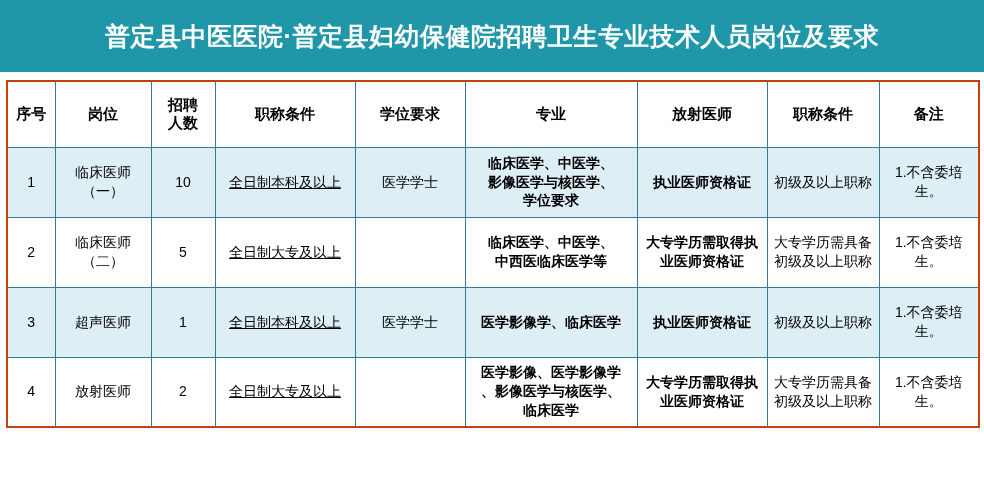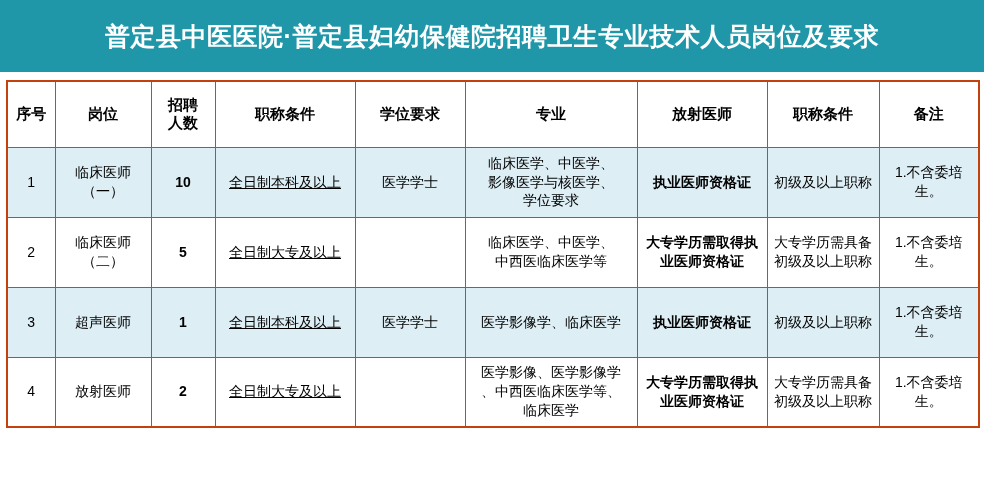--- a/index.html
+++ b/index.html
@@ -66,24 +66,24 @@
     height: 70px;
   }
   tr.row-alt td {
     background: #ddeef5;
   }
   tr.row-plain td {
     background: #ffffff;
   }
   .col-0 { width: 48px; }
   .col-1 { width: 96px; }
-  .col-2 { width: 64px; font-weight: bold; }
+  .col-2 { width: 64px; }
   .col-3 { width: 140px; }
   .col-4 { width: 110px; }
-  .col-5 { width: 172px; }
+  .col-5 { width: 172px; font-weight: bold; }
   .col-6 { width: 130px; font-weight: bold; }
   .col-7 { width: 112px; }
   .col-8 { width: 100px; }
   .nowrapish { white-space: nowrap; text-decoration: underline; }
 </style>
 </head>
 <body>
 
 <div class="page">
 
@@ -183,21 +183,21 @@
         <tr class="row-plain">
           <td class="col-0">4</td>
           <td class="col-1">
             <div>放射医师</div>
           </td>
           <td class="col-2">2</td>
           <td class="col-3 nowrapish">全日制大专及以上</td>
           <td class="col-4"></td>
           <td class="col-5">
             <div>医学影像、医学影像学</div>
-            <div>、中西医临床医学等、</div>
+            <div>、影像医学与核医学、</div>
             <div>临床医学</div>
           </td>
           <td class="col-6">
             <div>大专学历需取得执</div>
             <div>业医师资格证</div>
           </td>
           <td class="col-7">
             <div>大专学历需具备</div>
             <div>初级及以上职称</div>
           </td>

